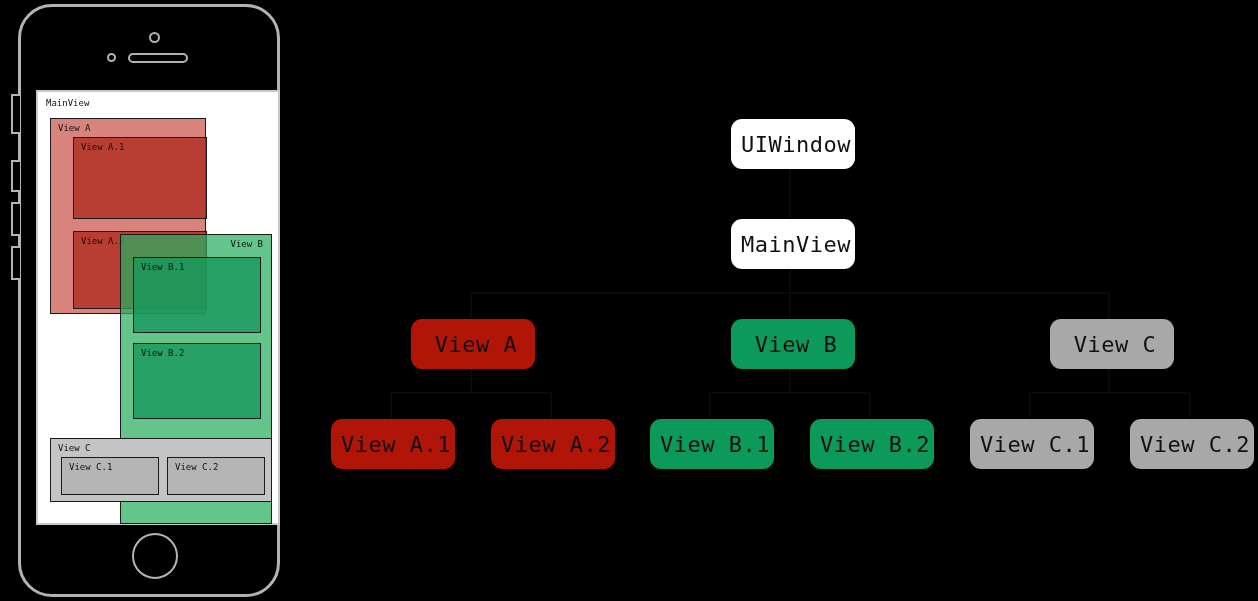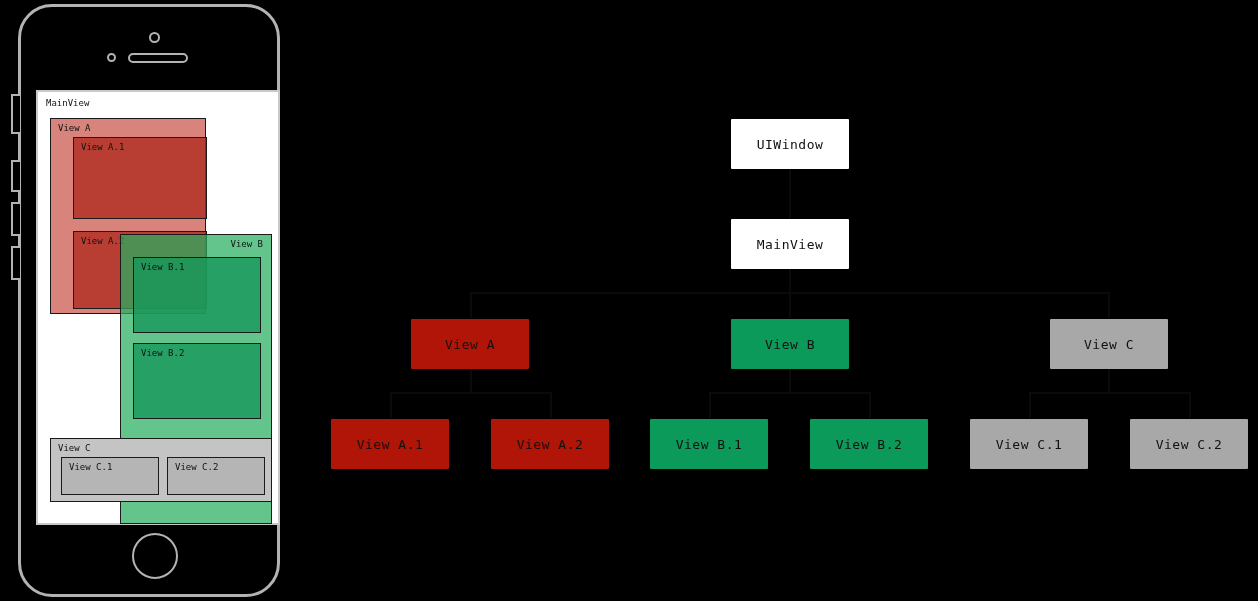--- a/index.html
+++ b/index.html
@@ -47,22 +47,22 @@
   #view-b>.vlabel{text-align:right;margin:4px 8px 0 0;}
 
   
   #view-c{left:12px;top:346px;width:222px;height:64px;background:#c4c4c4;}
   #view-c1{left:10px;top:18px;width:98px;height:38px;position:absolute;background:#b5b5b5;}
   #view-c2{left:116px;top:18px;width:98px;height:38px;position:absolute;background:#b5b5b5;}
 
   
   #hierarchy-tree{position:absolute;left:290px;top:0;width:968px;height:601px;}
   .edge{position:absolute;background:#0a0a0a;}
-  .node{position:absolute;border-radius:1px;display:flex;align-items:center;
-        justify-content:center;font-size:13px;color:#111;letter-spacing:.5px;}
+  .node{position:absolute;border-radius:11px;display:flex;align-items:center;
+        justify-content:center;font-size:22px;color:#111;letter-spacing:.5px;padding-left:6px;}
   .n-win  {background:#ffffff;}
   .n-main {background:#ffffff;}
   .n-red  {background:#b01508;}
   .n-green{background:#0b9a5a;}
   .n-grey {background:#a8a8a8;}
 </style>
 </head>
 <body>
 
 <div id="phone-mockup">

